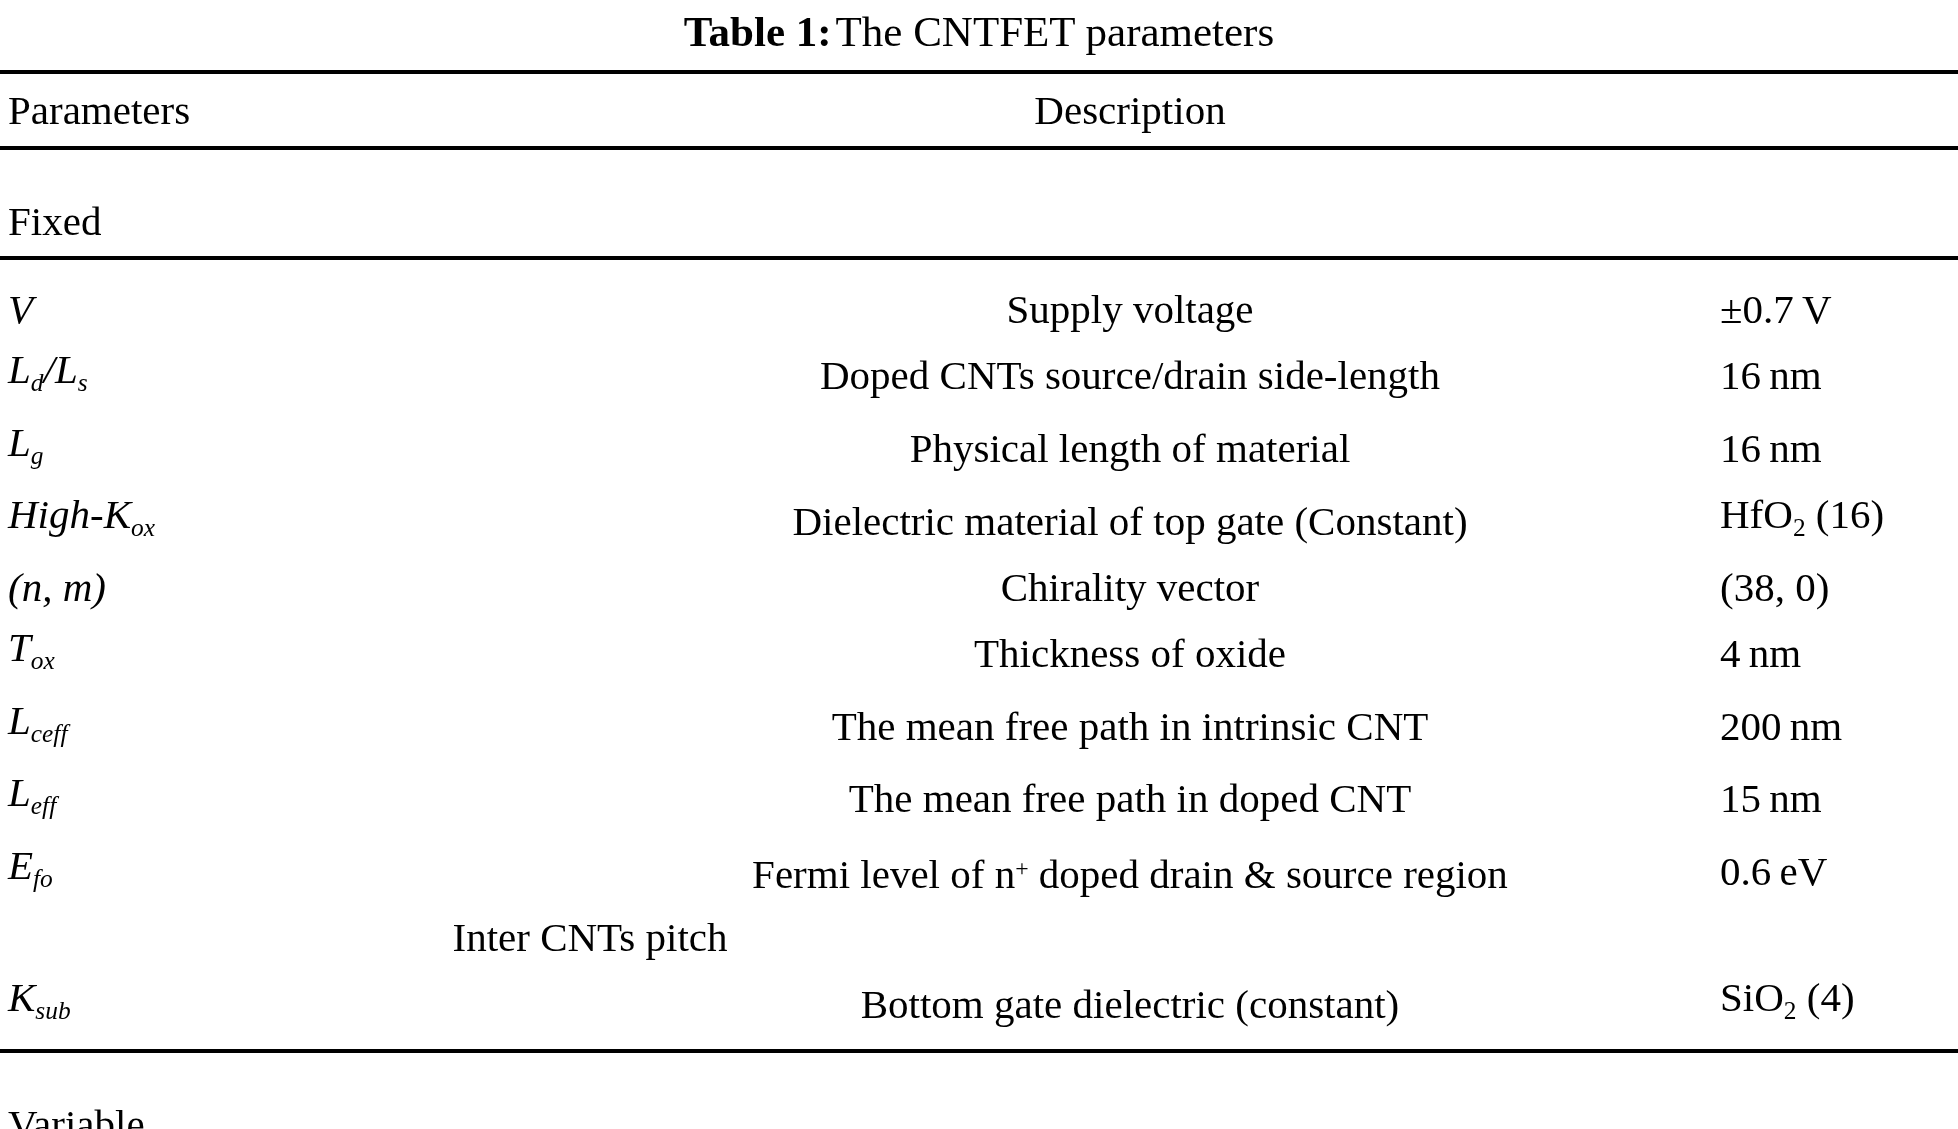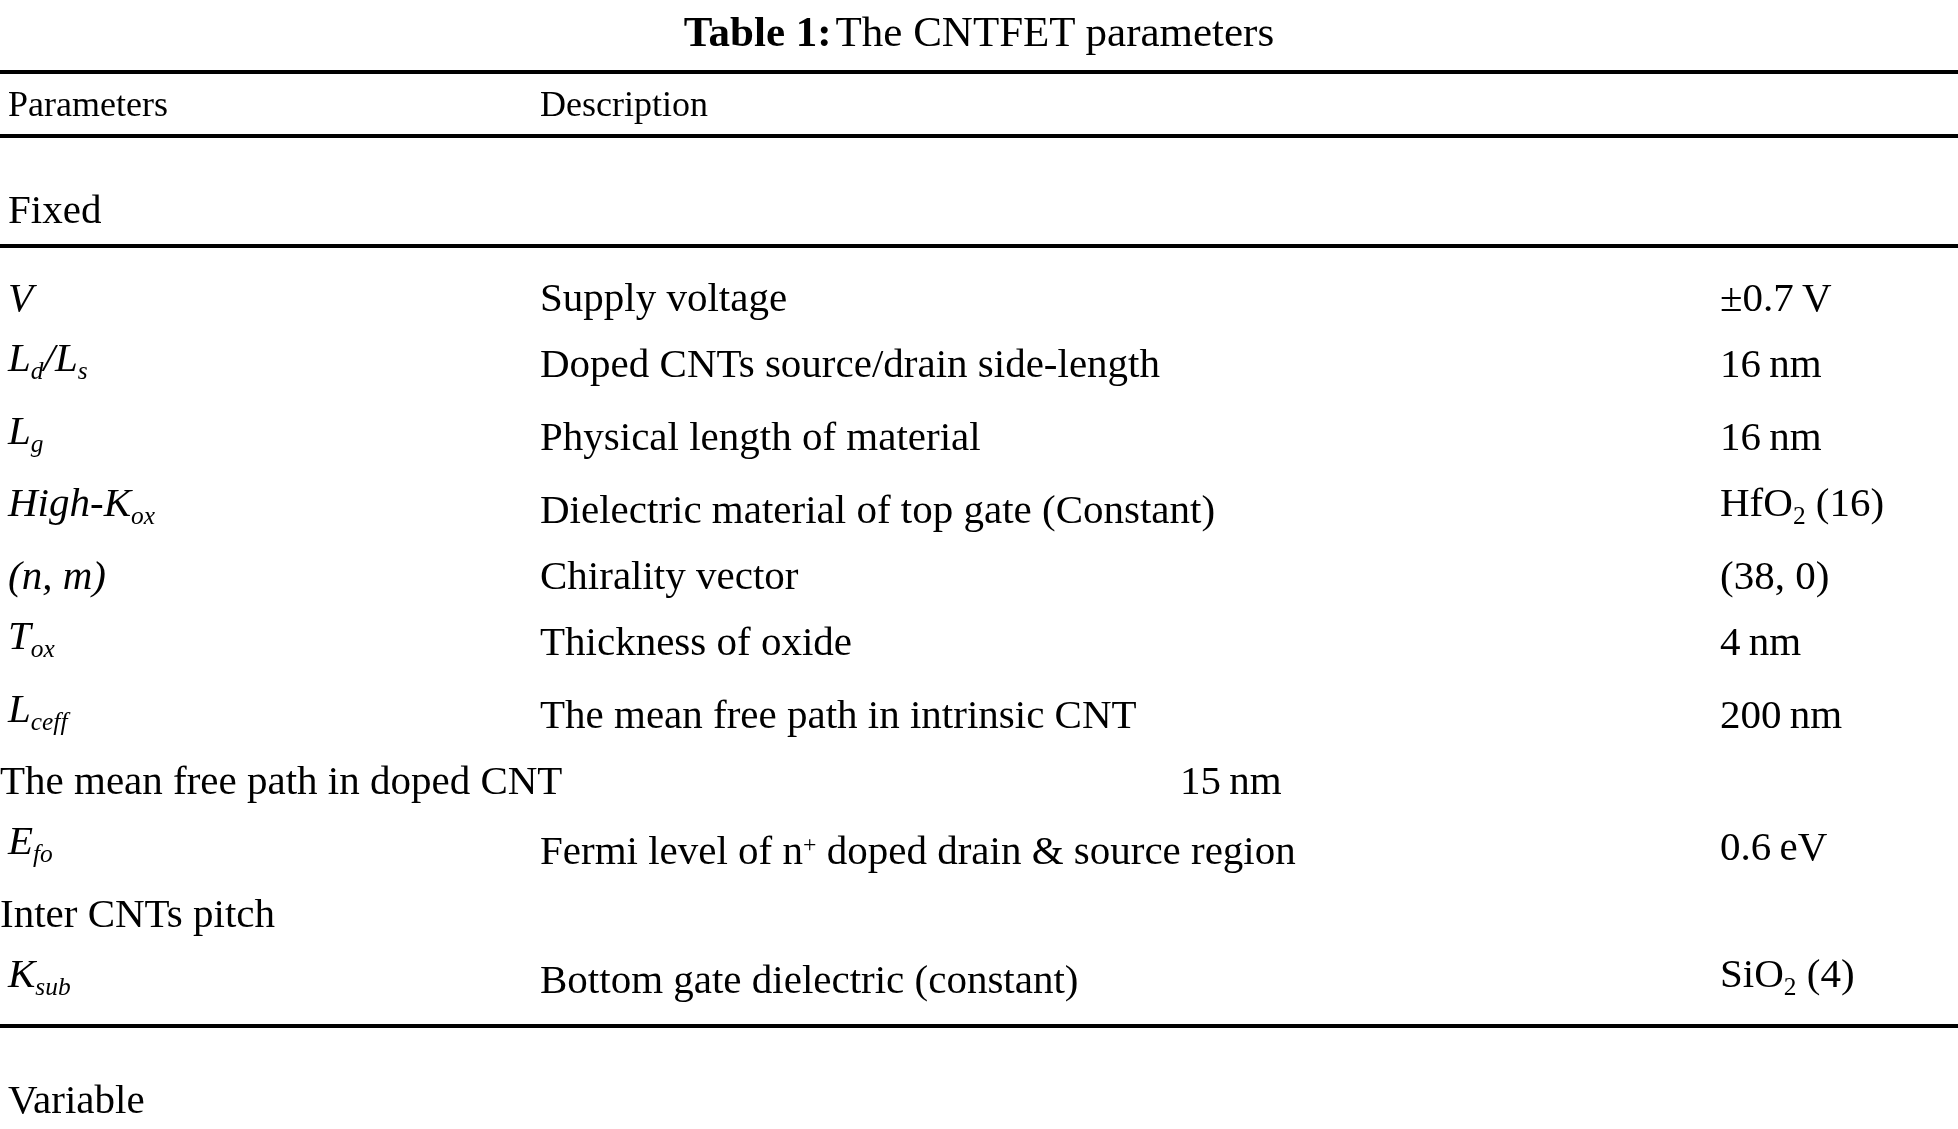--- a/index.html
+++ b/index.html
@@ -40,27 +40,28 @@
   .c1 {
     box-sizing: border-box;
     width: 540px;
     padding-left: 8px;
     flex: 0 0 540px;
   }
   .c2 {
     box-sizing: border-box;
     width: 1180px;
     flex: 0 0 1180px;
+    text-align: center;
   }
   .c3 {
     flex: 1 1 auto;
   }
   .header-row {
-    height: 60px;
-    font-size: 36px;
+    height: 72px;
+    font-size: 41px;
   }
   .header-row .c3 {
     padding-left: 10px;
   }
   .section-row {
     box-sizing: border-box;
     padding: 50px 0 14px 8px;
     font-size: 41px;
     line-height: 42px;
   }
@@ -130,20 +131,21 @@
           <div class="c1"><span>T</span><span class="sub">ox</span></div>
           <div class="c2"><span>Thickness of oxide</span></div>
           <div class="c3"><span>4 nm</span></div>
         </div>
         <div class="row data-row">
           <div class="c1"><span>L</span><span class="sub">ceff</span></div>
           <div class="c2"><span>The mean free path in intrinsic CNT</span></div>
           <div class="c3"><span>200 nm</span></div>
         </div>
         <div class="row data-row">
+          <div class="c1"><span>L</span><span class="sub">eff</span></div>
           <div class="c2"><span>The mean free path in doped CNT</span></div>
           <div class="c3"><span>15 nm</span></div>
         </div>
         <div class="row data-row">
           <div class="c1"><span>E</span><span class="sub">fo</span></div>
           <div class="c2"><span>Fermi level of n</span><span class="sup">+</span><span> doped drain &amp; source region</span></div>
           <div class="c3"><span>0.6 eV</span></div>
         </div>
         <div class="row data-row">
           <div class="c2"><span>Inter CNTs pitch</span></div>

